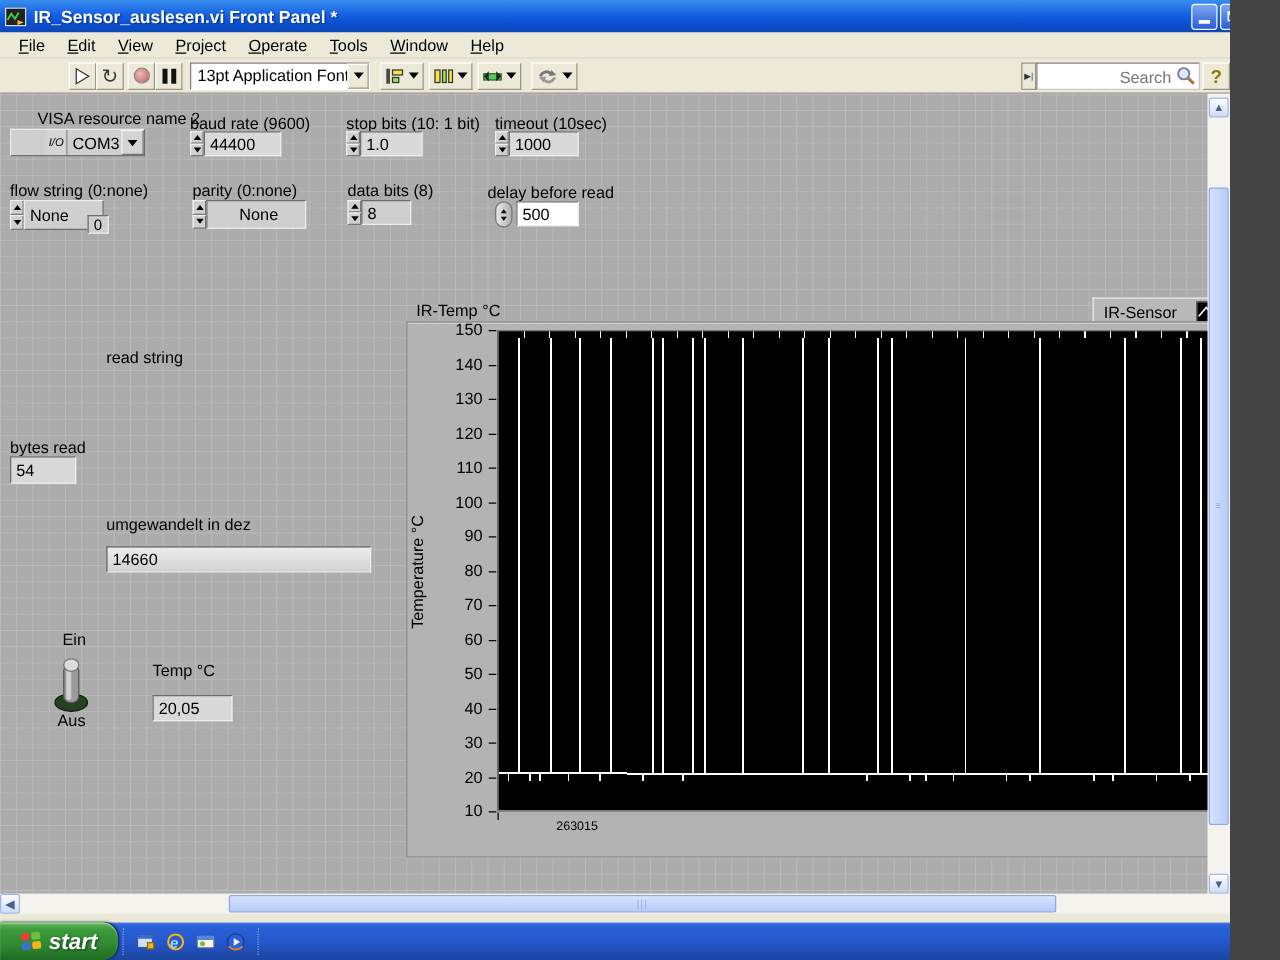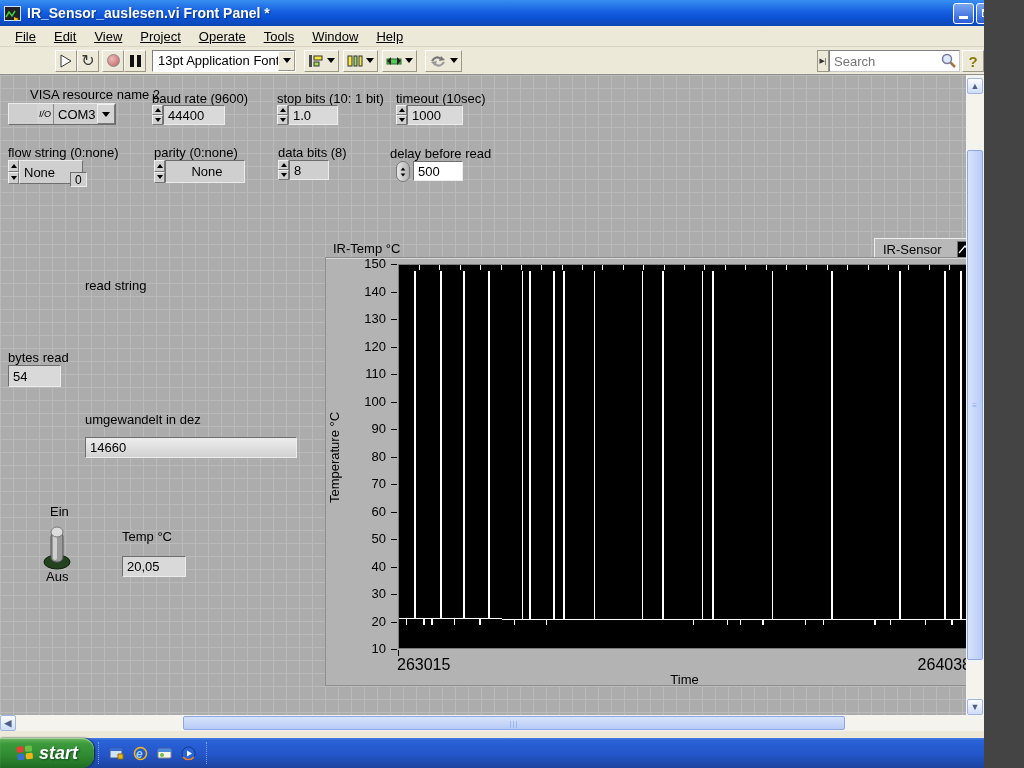--- a/index.html
+++ b/index.html
@@ -16,21 +16,21 @@
     display:flex;align-items:center;justify-content:center;color:#fff;font-size:13px;line-height:1;
     background:linear-gradient(180deg,#7ba7f0,#2a5cd7);}
   .tb-btn.close{background:linear-gradient(180deg,#ee9e80,#d94f2b 60%,#b8321a);font-weight:bold;font-size:15px;}
   .tb-btn .minbar{width:9px;height:3px;background:#fff;margin-top:9px;}
   .tb-btn .restoreglyph{width:9px;height:8px;border:1px solid #fff;border-top:3px solid #fff;background:transparent;}
   .lv-appicon{width:17px;height:15px;background:#222;border:1px solid #cfe0ff;position:relative;flex:none;}
 
   
   .menubar{position:absolute;left:0;top:26px;width:1024px;height:21px;background:#ece9d8;
     display:flex;align-items:center;padding-left:6px;border-bottom:1px solid #d8d4c8;}
-  .menu-item{font-size:13px;color:#000;padding:2px 9px;text-decoration:underline;}
+  .menu-item{font-size:13px;color:#000;padding:2px 9px;}
   .menu-item .ul{text-decoration:underline;}
 
   
   .toolbar{position:absolute;left:0;top:47px;width:1024px;height:28px;background:#ece9d8;
     border-bottom:1px solid #8f8f8f;display:flex;align-items:center;}
   .t-btn{width:22px;height:22px;background:#ece9d8;border:1px solid;border-color:#fff #9a9787 #9a9787 #fff;
     display:flex;align-items:center;justify-content:center;flex:none;}
   .pausebars{display:flex;gap:3px;}
   .pausebars i{display:block;width:4px;height:12px;background:#111;}
   .abort-circle{width:13px;height:13px;border-radius:50%;border:1px solid #8a8a8a;
@@ -42,21 +42,21 @@
   .fc-drop{width:17px;height:20px;background:#ece9d8;border:1px solid;border-color:#fff #9a9787 #9a9787 #fff;
     display:flex;align-items:center;justify-content:center;}
   .caret{width:0;height:0;border-left:4px solid transparent;border-right:4px solid transparent;border-top:5px solid #000;}
   .drop-btn{height:22px;padding:0 3px;background:#ece9d8;border:1px solid;border-color:#fff #9a9787 #9a9787 #fff;
     display:flex;align-items:center;gap:3px;flex:none;}
   .search-wrap{position:absolute;left:817px;top:3px;display:flex;align-items:center;height:22px;}
   .search-pre{width:12px;height:22px;background:#ece9d8;border:1px solid #9a9787;
     display:flex;align-items:center;justify-content:center;font-size:7px;color:#333;}
   .search-box{width:131px;height:22px;background:#fff;border:1px solid;border-color:#808080 #c8c8c8 #c8c8c8 #808080;
     display:flex;align-items:center;}
-  .search-box input{border:0;outline:0;flex:1;font-size:13px;color:#444;width:95px;padding-left:4px;background:transparent;}
+  .search-box input{border:0;outline:0;flex:1;font-size:13px;color:#444;width:95px;padding-left:4px;background:transparent;text-align:right;}
   .help-btn{position:absolute;left:962px;top:3px;width:22px;height:22px;background:#ece9d8;
     border:1px solid;border-color:#fff #9a9787 #9a9787 #fff;color:#8a7a00;font-weight:bold;font-size:15px;
     display:flex;align-items:center;justify-content:center;}
   .vi-icon{position:absolute;left:986px;top:30px;width:36px;height:44px;background:#ece9d8;border:1px solid #000;}
   .vi-icon .badge{position:absolute;right:2px;bottom:0;font-size:11px;color:#000;}
 
   
   .panel{position:absolute;left:0;top:75px;width:1006px;height:640px;background-color:#acacac;
     background-image:linear-gradient(#bababa 1px,transparent 1px),linear-gradient(90deg,#bababa 1px,transparent 1px);
     background-size:13px 13px;overflow:hidden;}
@@ -81,21 +81,21 @@
   
   .chart-panel{position:absolute;left:325px;top:182px;width:667px;height:429px;background:#b3b3b3;
     border:1px solid #8f8f8f;box-shadow:inset 0 1px 0 #d6d6d6;}
   .plot{position:absolute;left:72px;top:6px;width:573px;height:385px;background:#000;
     border:1px solid #7d7d7d;}
   .ytick-label{position:absolute;width:52px;text-align:right;font-size:13px;color:#000;}
   .ytick-dash{position:absolute;width:6px;height:1px;background:#000;left:65px;}
   .xtick-outer{position:absolute;width:1px;height:6px;background:#000;top:392px;}
   .ylabel{position:absolute;left:-62px;top:192px;width:140px;text-align:center;font-size:13px;
     transform:rotate(-90deg);}
-  .xlab{position:absolute;font-size:16px;color:#000;top:398px;}
+  .xlab{position:absolute;font-size:10px;color:#000;top:398px;margin-left:48px;}
   .xlabel-time{position:absolute;left:72px;top:414px;width:573px;text-align:center;font-size:13px;}
   .chart-title{position:absolute;left:333px;top:166px;font-size:13px;}
   .legend{position:absolute;left:874px;top:163px;width:114px;height:23px;background:#b8b8b8;
     border:1px solid;border-color:#ececec #6e6e6e #6e6e6e #ececec;display:flex;align-items:center;padding:0 3px;}
   .legend .leg-name{flex:1;font-size:13px;padding-left:5px;}
   .legend .leg-sample{width:27px;height:17px;background:#000;border:1px solid;border-color:#6e6e6e #ececec #ececec #6e6e6e;}
 
   
   .vscroll{position:absolute;right:0;top:75px;width:18px;height:640px;background:#f4f3ee;}
   .hscroll{position:absolute;left:0;top:715px;width:1024px;height:16px;background:#f4f3ee;}
@@ -458,21 +458,20 @@
             <line x1="433.1" y1="354.5" x2="433.1" y2="5.5" stroke="#ffffff" stroke-width="1.6"></line>
             <line x1="501.2" y1="354.5" x2="501.2" y2="5.5" stroke="#ffffff" stroke-width="1.6"></line>
             <line x1="545.9" y1="354.5" x2="545.9" y2="5.5" stroke="#ffffff" stroke-width="1.6"></line>
             <line x1="562.1" y1="354.5" x2="562.1" y2="5.5" stroke="#ffffff" stroke-width="1.6"></line>
           </svg>
       </div>
       <span class="xtick-outer" style="left:72px;"></span>
       <span class="xtick-outer" style="left:644px;"></span>
       <div class="xlab" style="left:71px;">263015</div>
       <div class="xlab" style="left:560px;width:85px;text-align:right;">264038</div>
-      <div class="xlabel-time">Time</div>
     </div>
   </div>
 
   <div class="vscroll">
     <div class="sb-btn" style="left:1px;top:3px;width:16px;height:16px;">▲</div>
     <div class="sb-thumb-v" style="top:75px;height:510px;">
         <span class="grip">≡</span>
       </div>
     <div class="sb-btn" style="left:1px;top:624px;width:16px;height:16px;">▼</div>
   </div>

